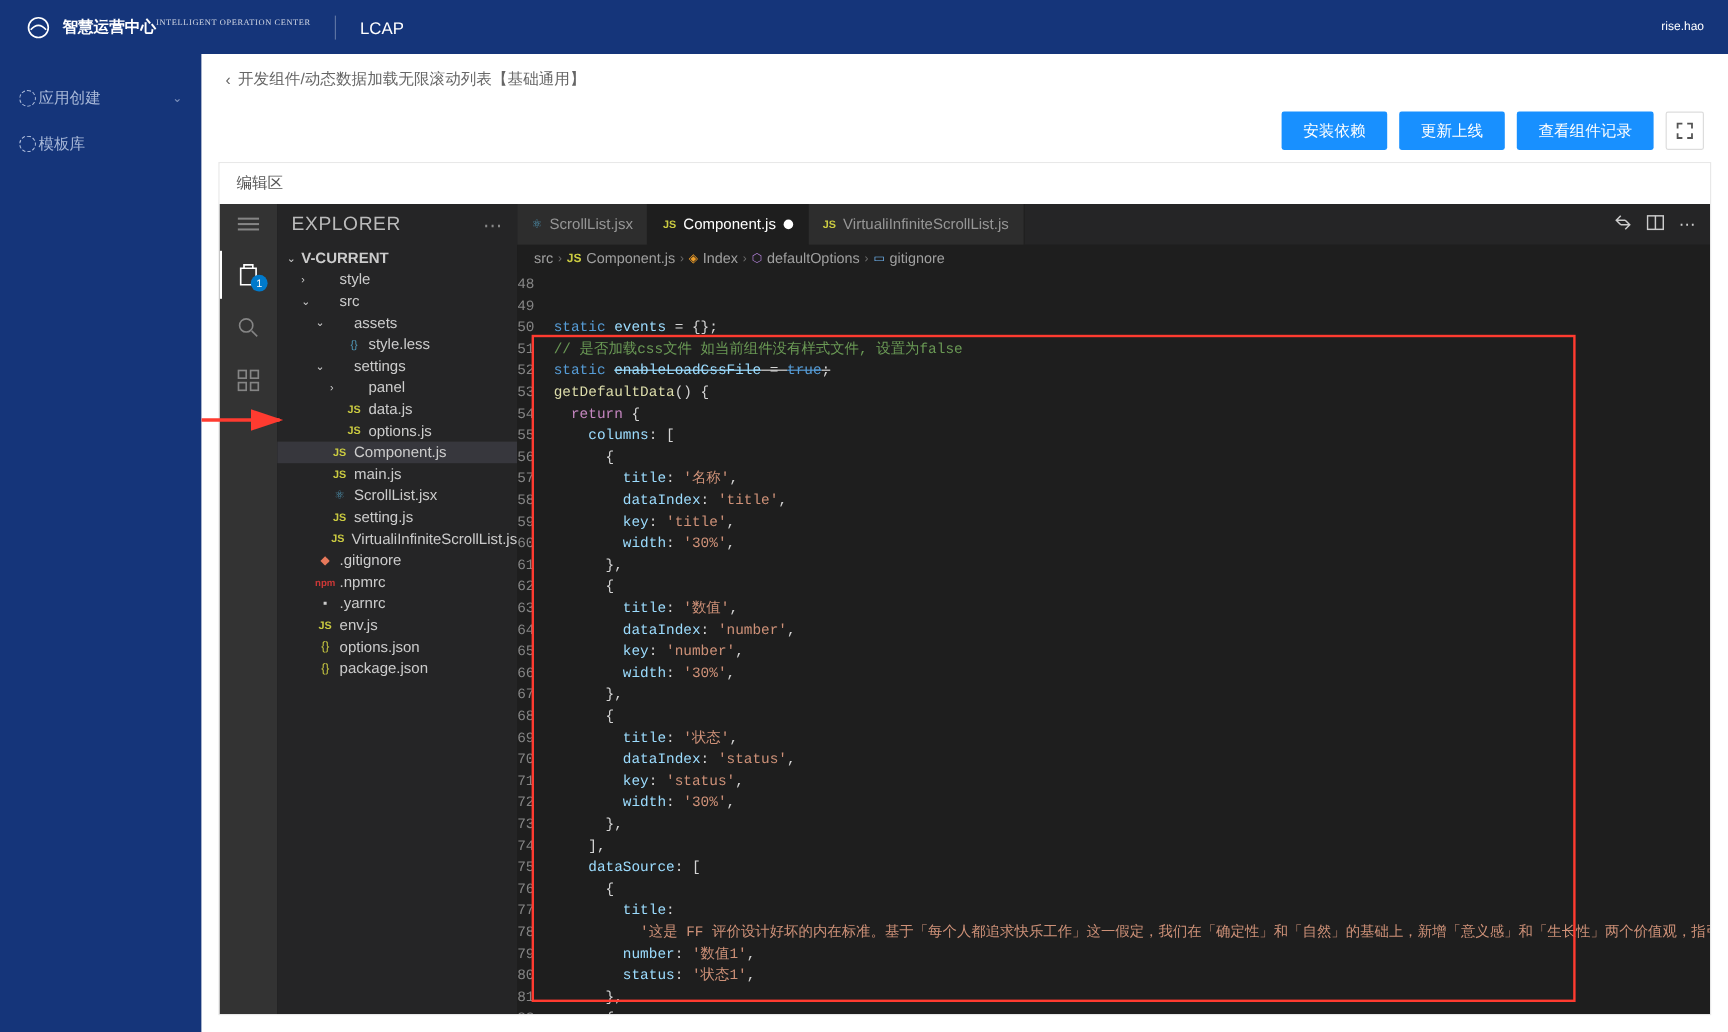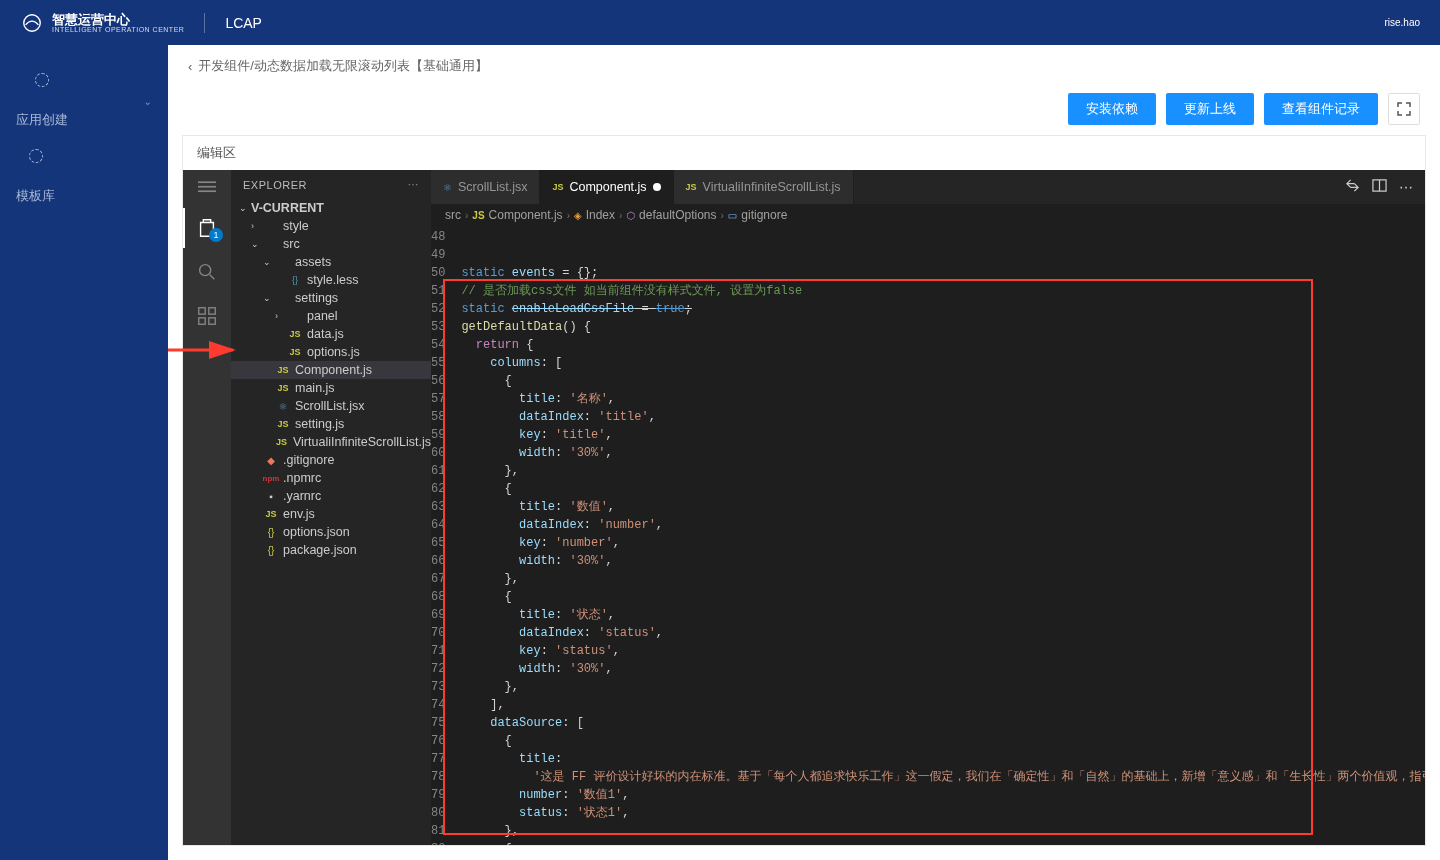--- a/index.html
+++ b/index.html
@@ -4,33 +4,33 @@
   <style>
     * { margin: 0; padding: 0; box-sizing: border-box; }
     body { font-family: -apple-system, BlinkMacSystemFont, "Segoe UI", sans-serif; background: #f0f0f0; overflow: hidden; }
     
     .app { display: flex; flex-direction: column; height: 860px; width: 1440px; }
     
     
     .top-header { background: #15357a; color: #fff; height: 45px; display: flex; align-items: center; padding: 0 20px; justify-content: space-between; }
     .header-left { display: flex; align-items: center; gap: 8px; }
     .logo-icon { width: 24px; height: 24px; display: flex; align-items: center; justify-content: center; }
-    .logo-text { display: flex; flex-direction: column; line-height: 1; }
+    .logo-text { display: flex; flex-direction: row; line-height: 1; font-family: Liberation Serif, serif; }
     .logo-title { font-size: 13px; font-weight: 600; }
     .logo-sub { font-size: 7px; letter-spacing: 0.5px; opacity: 0.8; }
     .header-divider { width: 1px; height: 20px; background: rgba(255,255,255,0.3); margin: 0 12px; }
     .header-lcap { font-size: 14px; }
     .header-user { font-size: 10px; }
     
     .body { display: flex; flex: 1; overflow: hidden; }
     
     
     .left-sidebar { width: 168px; background: #15357a; color: #a8b8d8; padding-top: 18px; flex-shrink: 0; }
     .sidebar-item { display: flex; align-items: center; padding: 10px 16px; font-size: 13px; cursor: pointer; justify-content: space-between; }
-    .sidebar-item-left { display: flex; align-items: center; gap: 24px; flex-direction: column; }
+    .sidebar-item-left { display: flex; align-items: center; gap: 2px; }
     .sidebar-icon { width: 14px; height: 14px; border: 1.5px dashed #a8b8d8; border-radius: 50%; }
     .sidebar-chevron { font-size: 10px; opacity: 0.7; }
     
     
     .main { flex: 1; display: flex; flex-direction: column; background: #fff; overflow: hidden; position: relative; }
     .breadcrumb-bar { padding: 12px 20px 8px 20px; display: flex; align-items: center; gap: 6px; color: #666; font-size: 13px; }
     .breadcrumb-back { color: #666; cursor: pointer; }
     
     .toolbar { display: flex; justify-content: flex-end; padding: 10px 20px; gap: 10px; align-items: center; margin-left: 12px; }
     .btn-primary { background: #1890ff; color: #fff; border: none; padding: 7px 18px; font-size: 13px; cursor: pointer; border-radius: 2px; }
@@ -42,21 +42,21 @@
     
     .vscode { flex: 1; display: flex; background: #1e1e1e; overflow: hidden; }
     .activity-bar { width: 48px; background: #333333; display: flex; flex-direction: column; align-items: center; padding-top: 8px; gap: 4px; }
     .activity-item { width: 48px; height: 40px; display: flex; align-items: center; justify-content: center; color: #858585; cursor: pointer; position: relative; }
     .activity-item.active { color: #fff; }
     .activity-item.active::before { content: ''; position: absolute; left: 0; top: 0; bottom: 0; width: 2px; background: #fff; }
     .activity-badge { position: absolute; bottom: 6px; right: 8px; background: #007acc; color: #fff; font-size: 9px; border-radius: 50%; width: 14px; height: 14px; display: flex; align-items: center; justify-content: center; }
     .activity-hamburger { color: #858585; cursor: pointer; margin-bottom: 4px; }
     
     .explorer-panel { width: 200px; background: #252526; color: #ccc; display: flex; flex-direction: column; font-size: 12px; }
-    .explorer-header { padding: 8px 12px; font-size: 11px; letter-spacing: 0.5px; display: flex; justify-content: space-between; align-items: center; color: #bbb; gap: 36px; }
+    .explorer-header { padding: 8px 12px; font-size: 16px; letter-spacing: 0.5px; display: flex; justify-content: space-between; align-items: center; color: #bbb; gap: 36px; }
     .explorer-dots { color: #888; cursor: pointer; }
     .tree { flex: 1; overflow: auto; }
     .tree-item { display: flex; align-items: center; padding: 2px 0; cursor: pointer; white-space: nowrap; }
     .tree-item.active { background: #37373d; }
     .tree-indent-0 { padding-left: 8px; }
     .tree-indent-1 { padding-left: 20px; }
     .tree-indent-2 { padding-left: 32px; }
     .tree-indent-3 { padding-left: 44px; }
     .tree-chevron { width: 12px; font-size: 9px; color: #ccc; display: inline-block; }
     .tree-icon { width: 16px; display: inline-flex; align-items: center; justify-content: center; margin-right: 4px; font-size: 10px; }

